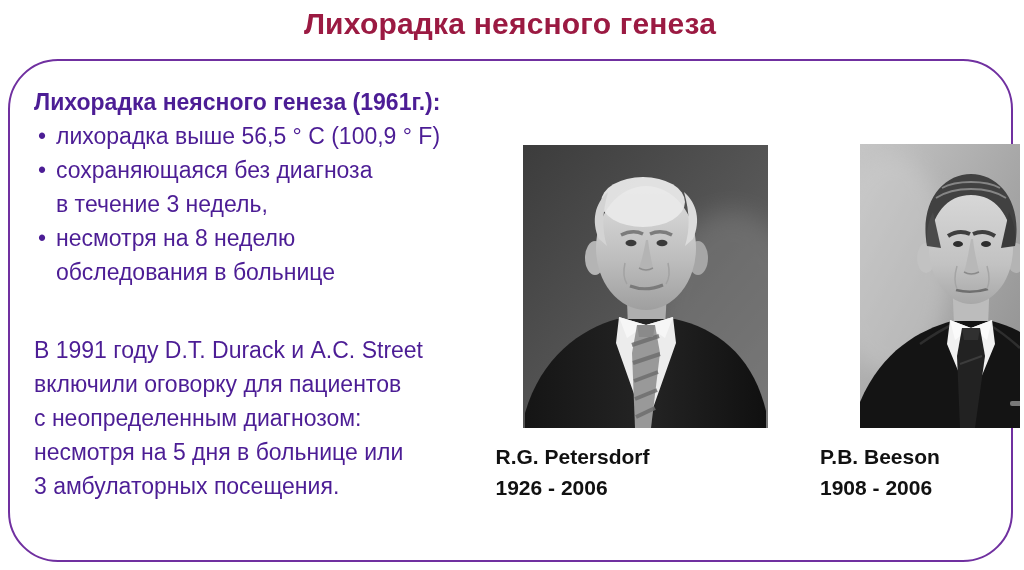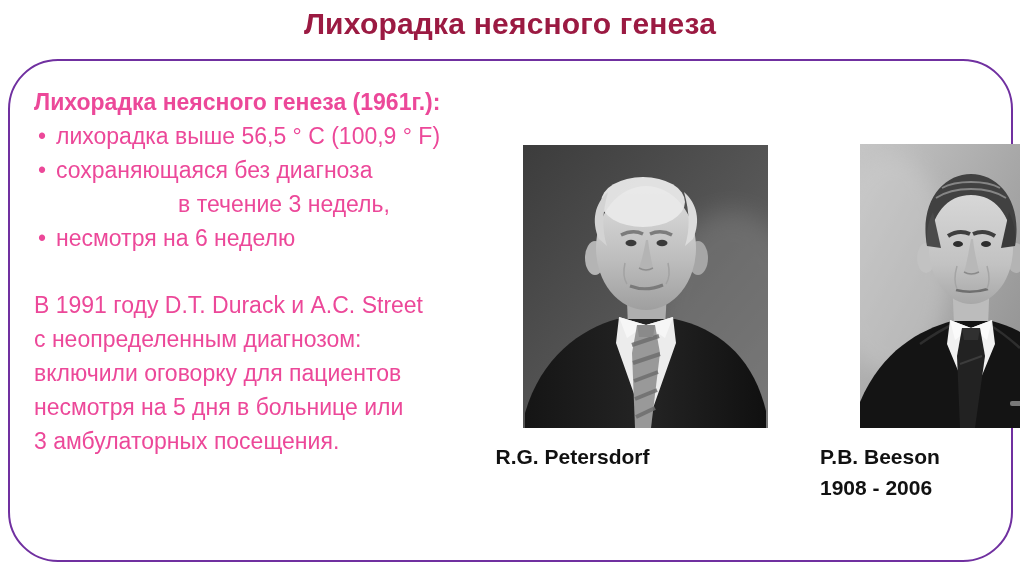--- a/index.html
+++ b/index.html
@@ -12,27 +12,27 @@
     text-align:center;font-size:30px;font-weight:bold;color:#9b1a42;
     letter-spacing:.2px;
   }
   .frame{
     position:absolute;left:8px;top:59px;width:1005px;height:503px;
     border:2.5px solid #7030a0;border-radius:50px;box-sizing:border-box;
     background:transparent;
   }
   .textcol{
     position:absolute;left:34px;top:85px;width:478px;
-    color:#ec4899;font-size:23px;line-height:34px;
+    color:#4c1d95;font-size:23px;line-height:34px;
   }
   .heading{font-weight:bold;}
   .line{display:flex;}
   .dot{flex:0 0 22px;width:22px;padding-left:4px;box-sizing:border-box;}
-  .cont{padding-left:22px;text-align:center;}
-  .para{margin-top:33px;}
+  .cont{padding-left:22px;}
+  .para{margin-top:44px;}
   .photo{position:absolute;margin:0;}
   .photo svg{display:block;}
   .photo-left{left:523px;top:145px;}
   .photo-right{left:824px;top:144px;margin-left:36px;}
   figcaption{
     position:absolute;top:calc(100% + 13px);left:50%;transform:translateX(-50%);
     width:300px;text-align:left;font-size:21px;font-weight:bold;
     line-height:31px;color:#111111;white-space:nowrap;
   }
 </style>
@@ -54,27 +54,28 @@
     </div>
 
     <div class="line">
       <span class="dot">•</span>
       <span>сохраняющаяся без диагноза</span>
     </div>
     <div class="cont">в течение 3 недель,</div>
 
     <div class="line">
       <span class="dot">•</span>
-      <span>несмотря на 6 неделю</span>
+      <span>несмотря на 8 неделю</span>
     </div>
+    <div class="cont">обследования в больнице</div>
 
     <div class="para">
       <div>В 1991 году D.T. Durack и A.C. Street</div>
+      <div>включили оговорку для пациентов</div>
       <div>с неопределенным диагнозом:</div>
-      <div>включили оговорку для пациентов</div>
       <div>несмотря на 5 дня в больнице или</div>
       <div>3 амбулаторных посещения.</div>
     </div>
   </div>
 
   <figure class="photo photo-left">
     <svg width="245" height="283" viewBox="0 0 245 283" xmlns="http://www.w3.org/2000/svg">
       <defs>
         <linearGradient id="p1bg" x1="0" y1="0" x2="1" y2="1">
           <stop offset="0" stop-color="#3c3c3c"></stop>
@@ -116,20 +117,21 @@
       <ellipse cx="108" cy="98" rx="5.5" ry="3.2" fill="#3a3a3a"></ellipse>
       <ellipse cx="139" cy="98" rx="5.5" ry="3.2" fill="#3a3a3a"></ellipse>
       <path d="M123,95 C120,110 118,118 116,123 C120,128 128,128 130,123 C128,114 126,104 125,95 Z" fill="#b4b4b4"></path>
       <path d="M116,123 Q123,127 130,123" stroke="#8e8e8e" stroke-width="1.5" fill="none"></path>
       <path d="M107,141 Q123,147 140,140" stroke="#7a7a7a" stroke-width="3" fill="none"></path>
       <path d="M102,118 Q99,131 104,139" stroke="#a2a2a2" stroke-width="1.5" fill="none"></path>
       <path d="M145,118 Q148,131 143,139" stroke="#a2a2a2" stroke-width="1.5" fill="none"></path>
     </svg>
     <figcaption>
       <div>R.G. Petersdorf</div>
+      <div>1926 - 2006</div>
     </figcaption>
   </figure>
 
   <figure class="photo photo-right">
     <svg width="220" height="284" viewBox="0 0 220 284" xmlns="http://www.w3.org/2000/svg">
       <defs>
         <linearGradient id="p2bg" x1="0" y1="0" x2="1" y2="0.7">
           <stop offset="0" stop-color="#c5c5c5"></stop>
             <stop offset="0.6" stop-color="#a2a2a2"></stop>
             <stop offset="1" stop-color="#8a8a8a"></stop>

